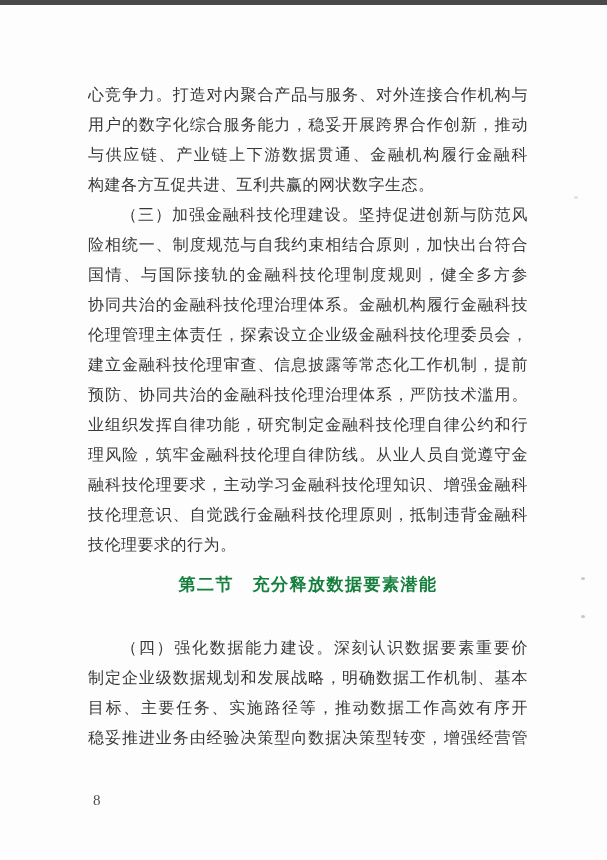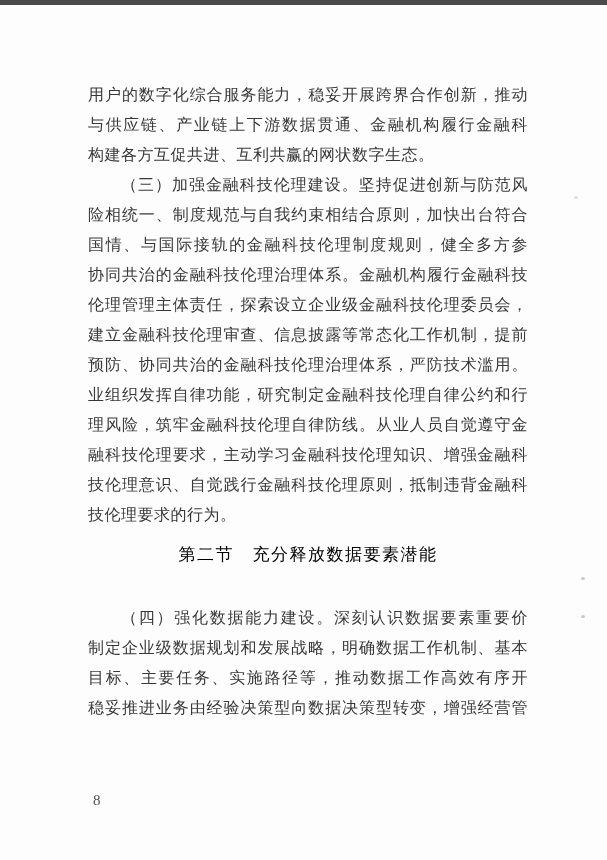--- a/index.html
+++ b/index.html
@@ -37,25 +37,25 @@
   .line.end {
     text-align: center;
     text-align-last: left;
   }
   .line.indent { text-indent: 33px; }
   .heading {
     height: 30px;
     line-height: 30px;
     margin: 10px 0 33px 0;
     font-size: 17px;
-    font-weight: normal;
+    font-weight: bold;
     text-align: center;
     text-align-last: center;
     letter-spacing: 1.5px;
-    color: #000000;
+    color: #15803d;
   }
   .page-number {
     position: absolute;
     left: 93px;
     top: 792px;
     font-size: 15px;
     color: #4f4f4f;
   }
   .speck {
     position: absolute;
@@ -71,20 +71,21 @@
 </head>
 <body>
 
 <div class="page">
 
   <div class="scan-bar"></div>
 
   <div class="doc">
 
     <div class="para">
+      <div class="line">心竞争力。打造对内聚合产品与服务、对外连接合作机构与</div>
       <div class="line">用户的数字化综合服务能力，稳妥开展跨界合作创新，推动</div>
       <div class="line">与供应链、产业链上下游数据贯通、金融机构履行金融科技，</div>
       <div class="line end">构建各方互促共进、互利共赢的网状数字生态。</div>
     </div>
 
     <div class="para">
       <div class="line indent">（三）加强金融科技伦理建设。坚持促进创新与防范风</div>
       <div class="line">险相统一、制度规范与自我约束相结合原则，加快出台符合</div>
       <div class="line">国情、与国际接轨的金融科技伦理制度规则，健全多方参与、</div>
       <div class="line">协同共治的金融科技伦理治理体系。金融机构履行金融科技</div>

